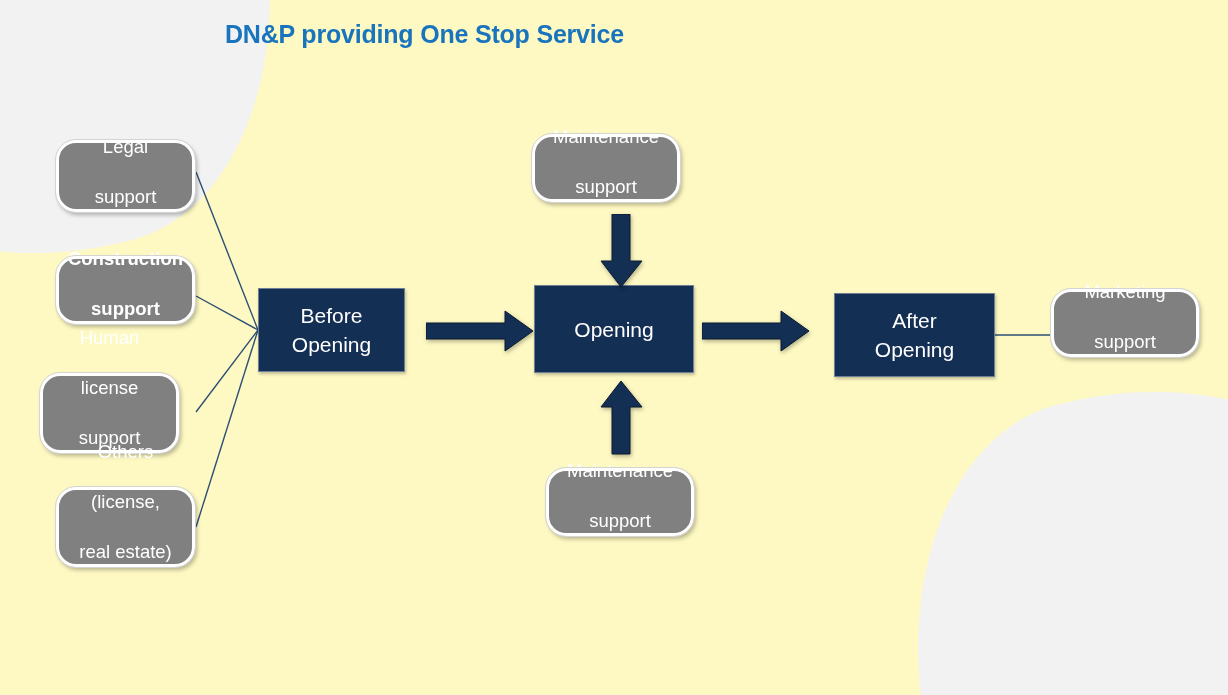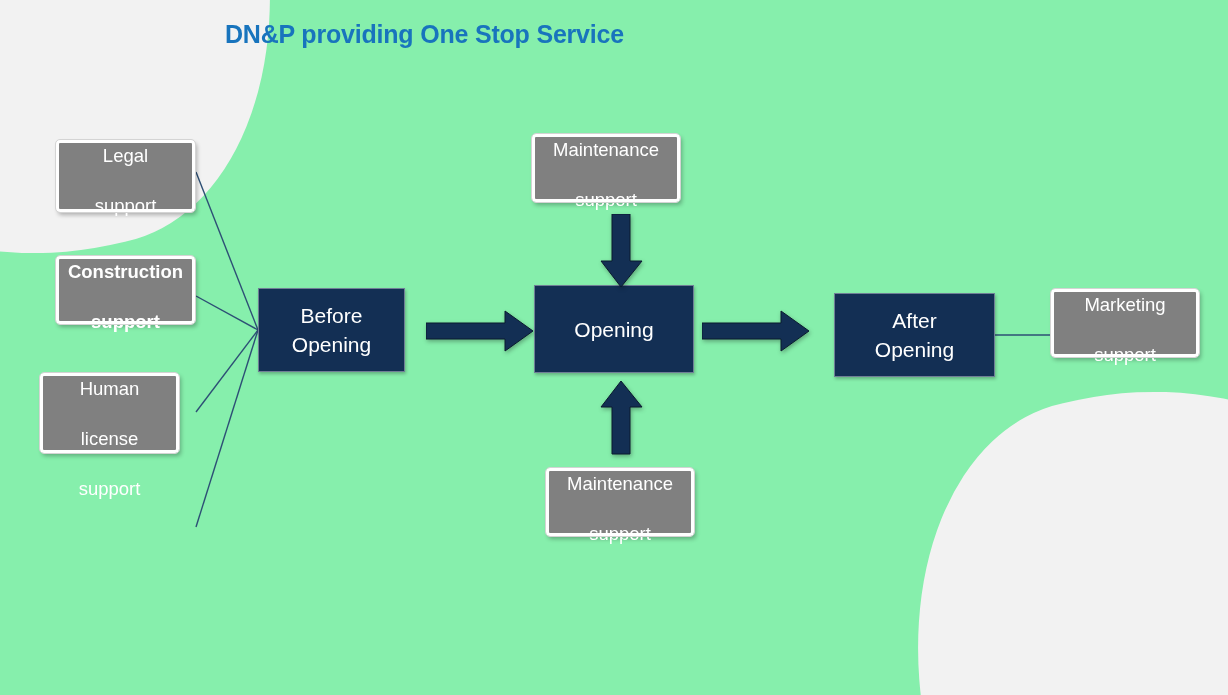--- a/index.html
+++ b/index.html
@@ -8,21 +8,21 @@
     padding: 0;
     background: #ffffff;
   }
   body {
     font-family: "Liberation Sans", sans-serif;
   }
   #slide {
     position: relative;
     width: 1228px;
     height: 695px;
-    background: #86efac;
+    background: #fef9c3;
     overflow: hidden;
   }
 
   
   .blob {
     position: absolute;
     pointer-events: none;
   }
   .blob-tl {
     left: -250px;
@@ -64,27 +64,27 @@
     height: 695px;
   }
 
   
   .gbox {
     position: absolute;
     box-sizing: border-box;
     background: #808080;
     border: 3px solid #ffffff;
     outline: 1px solid #d4d4d4;
-    border-radius: 4px;
+    border-radius: 20px;
     box-shadow: 2px 3px 4px rgba(0,0,0,0.28);
     color: #ffffff;
     font-size: 18.5px;
     line-height: 25px;
     display: flex;
-    align-items: flex-start;
+    align-items: flex-end;
     justify-content: center;
     text-align: center;
   }
   .gbox span { display: block; padding: 0 6px; }
 
   
   .nbox {
     position: absolute;
     box-sizing: border-box;
     background: #132f54;
@@ -140,20 +140,27 @@
   </div>
 
   <div class="gbox" style="left:40px; top:373px; width:139px; height:80px;">
     <span>
       <span>Human</span><br>
       <span>license</span><br>
       <span>support</span>
     </span>
   </div>
 
+  <div class="gbox" style="left:56px; top:487px; width:139px; height:80px;">
+    <span>
+      <span>Others</span><br>
+      <span>(license,</span><br>
+      <span>real estate)</span>
+    </span>
+  </div>
 
   <div class="gbox" style="left:532px; top:134px; width:148px; height:68px;">
     <span>
       <span>Maintenance</span><br>
       <span>support</span>
     </span>
   </div>
 
   <div class="gbox" style="left:546px; top:468px; width:148px; height:68px;">
     <span>

